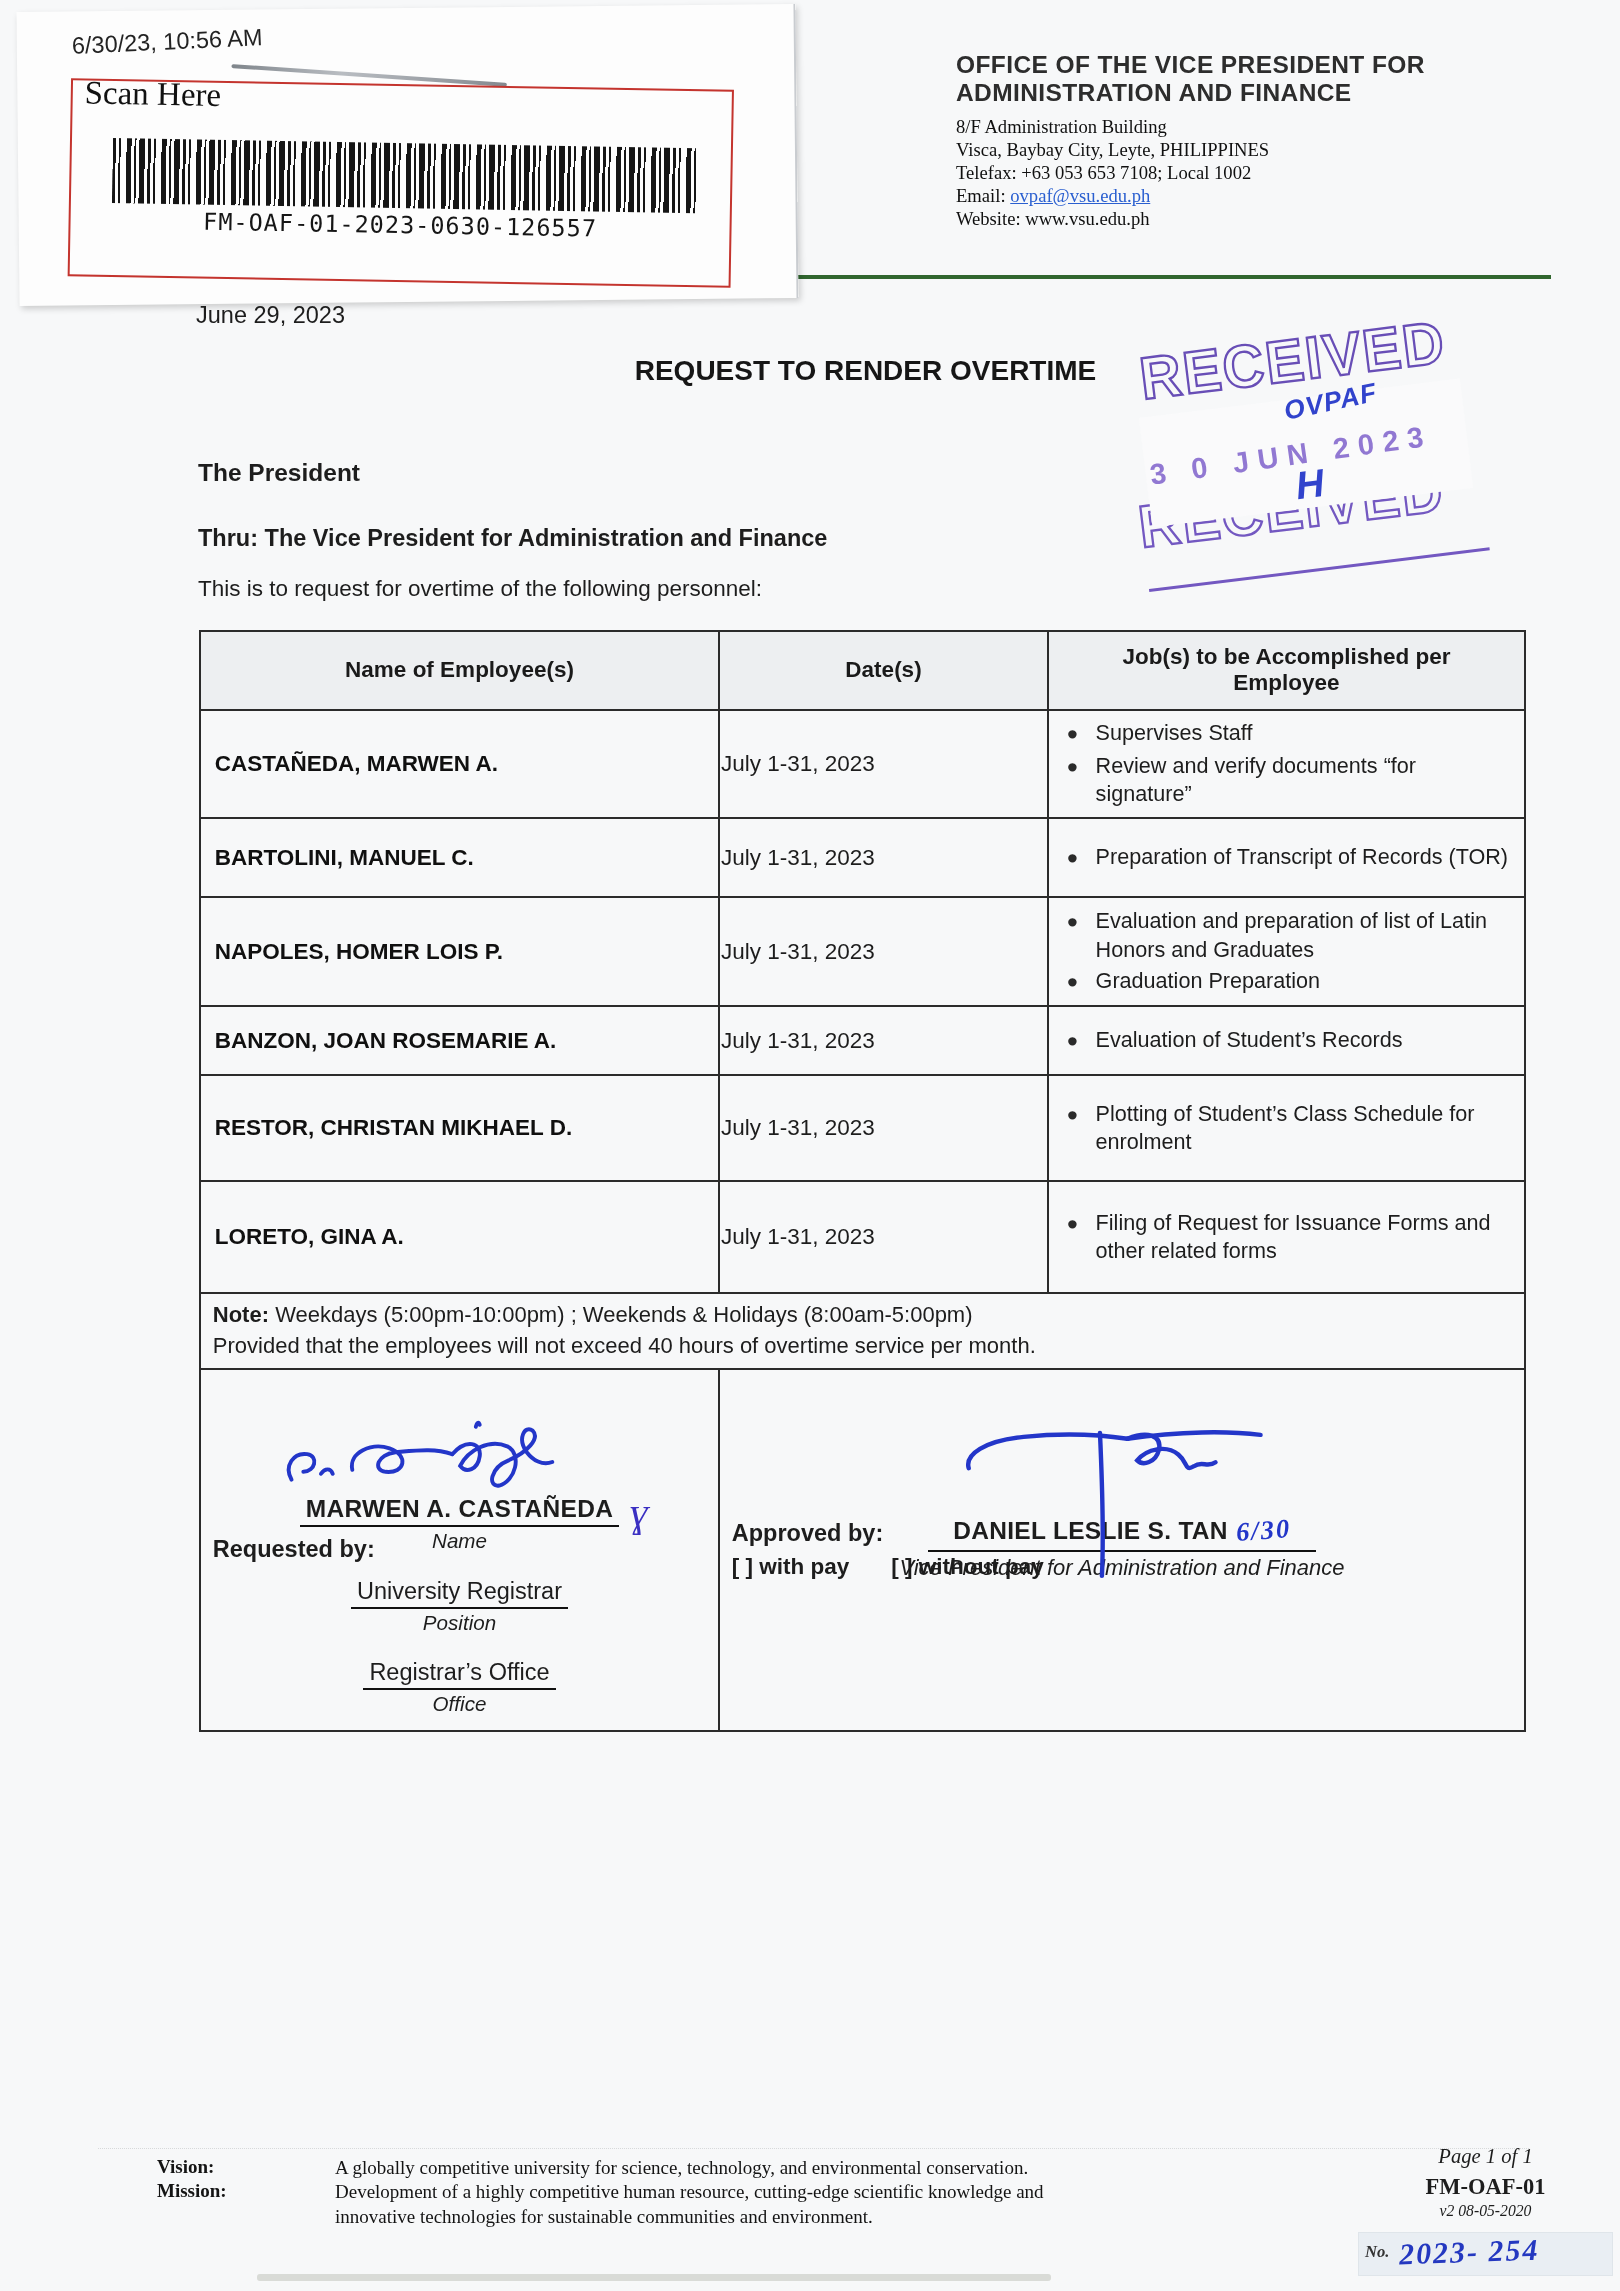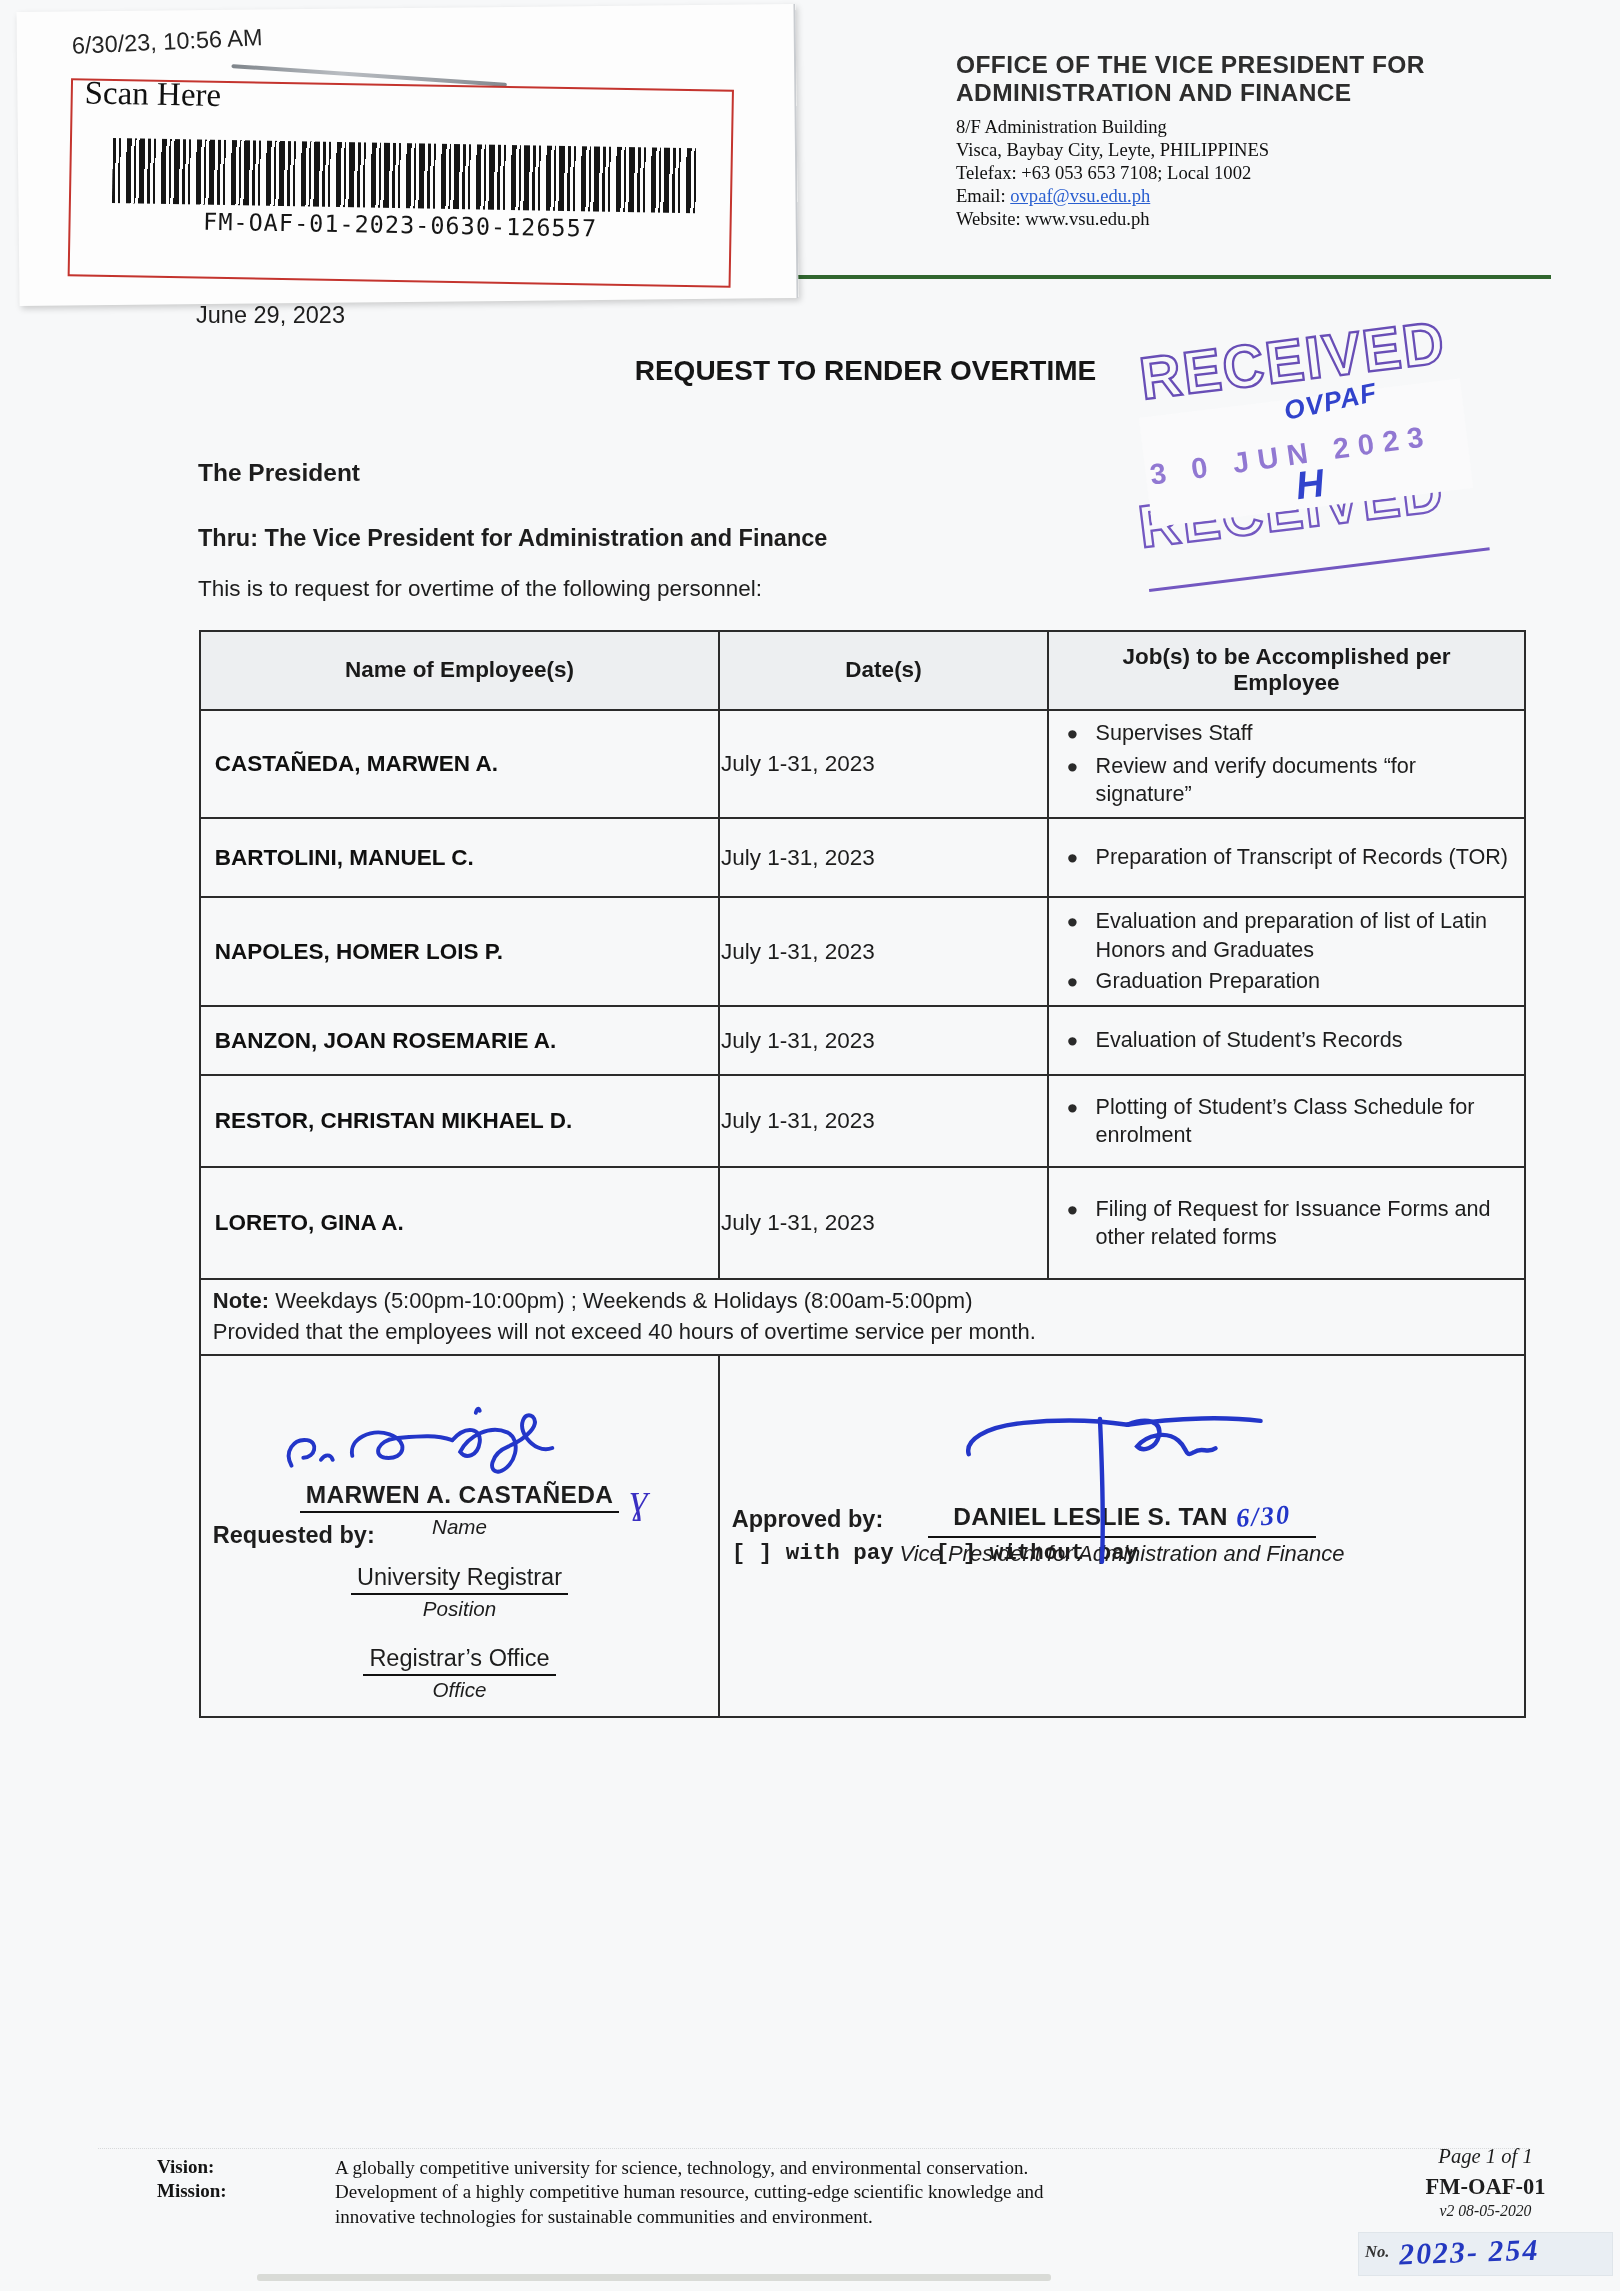--- a/index.html
+++ b/index.html
@@ -57,21 +57,21 @@
   .name-cell{font-weight:bold;font-size:22.5px;padding-left:13.7px;color:#101010;}
   .date-cell{text-align:left;font-size:22.5px;}
   .jobs-cell{padding:5.9px 7.8px 5.9px 17.6px;}
   .job-line{display:flex;align-items:flex-start;font-size:21.6px;line-height:1.32;margin:2.9px 0;}
   .bullet{flex:0 0 29px;font-size:19.6px;line-height:1.5;color:#2a2a2a;}
   .note-cell{padding:5.9px 11.8px;font-size:22px;line-height:1.4;}
   .note-label{font-weight:bold;}
   
   .sig-cell{vertical-align:top;position:relative;height:345px;padding:7.8px 11.8px;}
   .sig-head{font-weight:bold;font-size:23.5px;}
-  .pay-line{font-weight:bold;font-size:22.5px;margin-top:7px;display:flex;gap:42px;font-family:Liberation Mono, monospace;}
+  .pay-line{font-weight:bold;font-size:22.5px;margin-top:7px;display:flex;gap:42px;}
   .req-block{position:absolute;left:0;top:125px;width:100%;text-align:center;}
   .u-line{display:inline-block;border-bottom:2.9px solid #111;padding:0 5.9px 2px 5.9px;}
   .req-name{font-weight:bold;font-size:24.5px;letter-spacing:0.3px;}
   .cap{font-style:italic;font-size:20.6px;margin-top:2px;}
   .req-pos{font-size:23.5px;margin-top:25.5px;}
   .req-off{font-size:23.5px;margin-top:23.5px;}
   .sig-svg{position:absolute;z-index:3;}
   .gamma{position:absolute;font-family:"Liberation Serif",serif;font-style:italic;font-size:39px;color:#3a2fc2;}
   .app-block{position:absolute;left:0;top:145px;width:100%;text-align:center;}
   .app-name{font-weight:bold;font-size:24.5px;letter-spacing:0.3px;}
@@ -199,21 +199,21 @@
         <tr style="height: 69px;">
           <td class="name-cell">BANZON, JOAN ROSEMARIE A.</td>
           <td class="date-cell">July 1-31, 2023</td>
           <td class="jobs-cell">
             <div class="job-line">
               <span class="bullet">●</span>
               <span>Evaluation of Student’s Records</span>
             </div>
           </td>
         </tr>
-        <tr style="height: 92px;">
+        <tr style="height: 106px;">
           <td class="name-cell">RESTOR, CHRISTAN MIKHAEL D.</td>
           <td class="date-cell">July 1-31, 2023</td>
           <td class="jobs-cell">
             <div class="job-line">
               <span class="bullet">●</span>
               <span>Plotting of Student’s Class Schedule for enrolment</span>
             </div>
           </td>
         </tr>
         <tr style="height: 112px; padding-left: 44px;">

